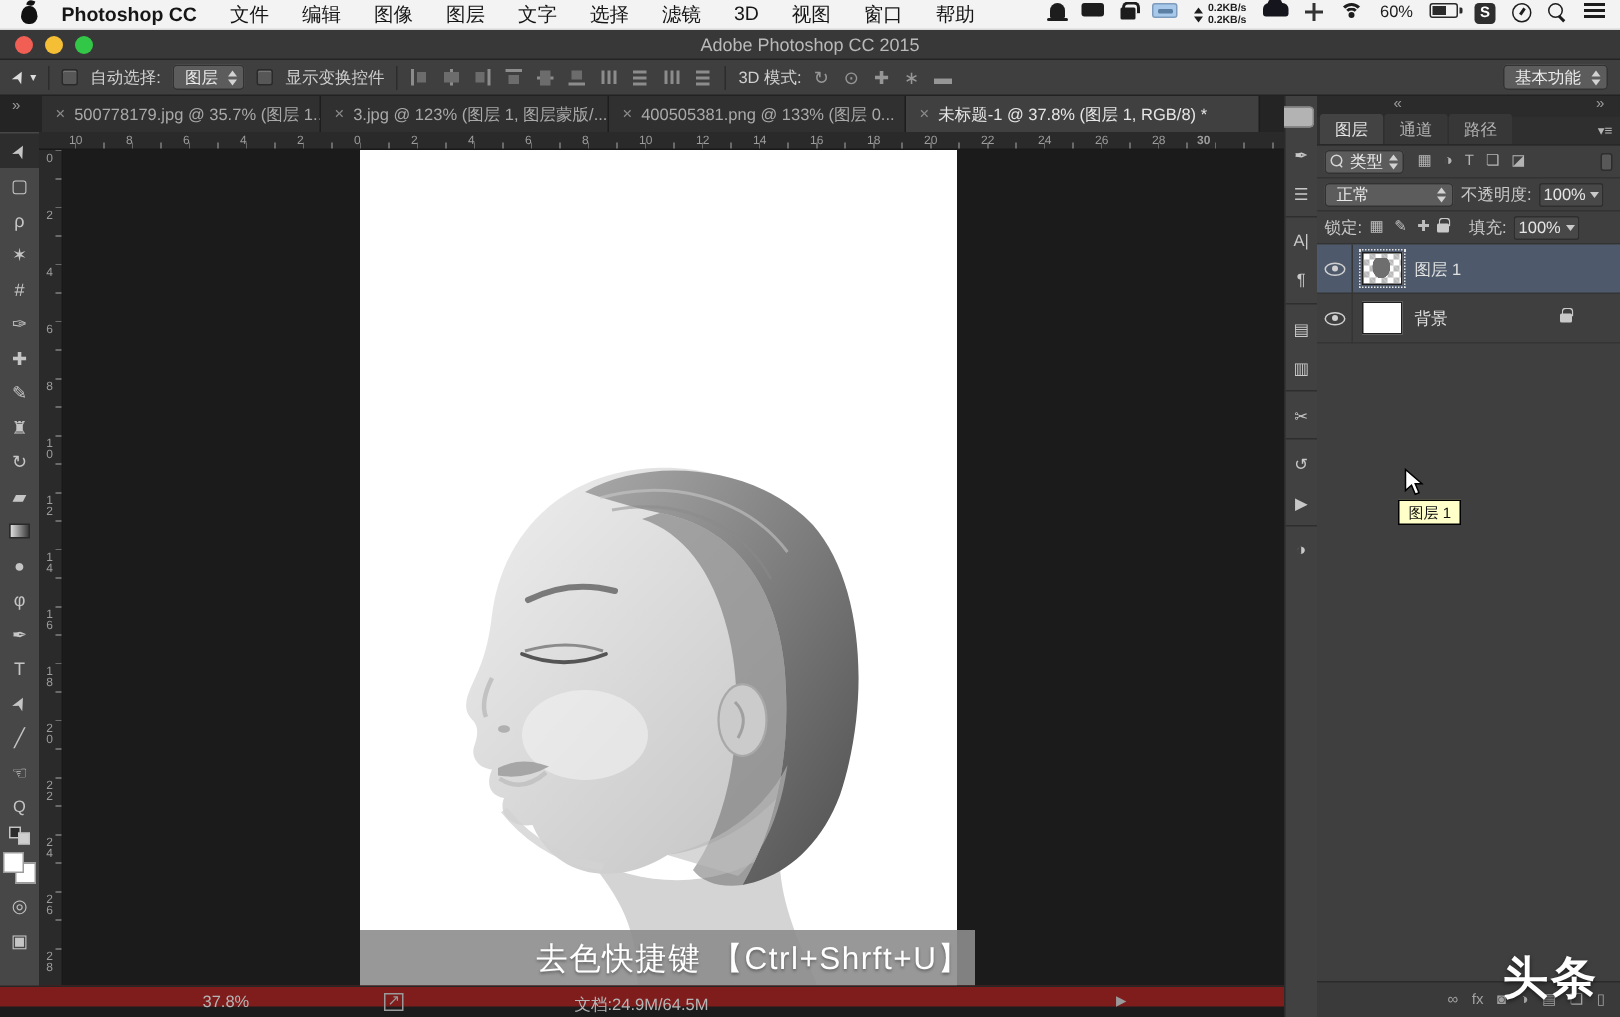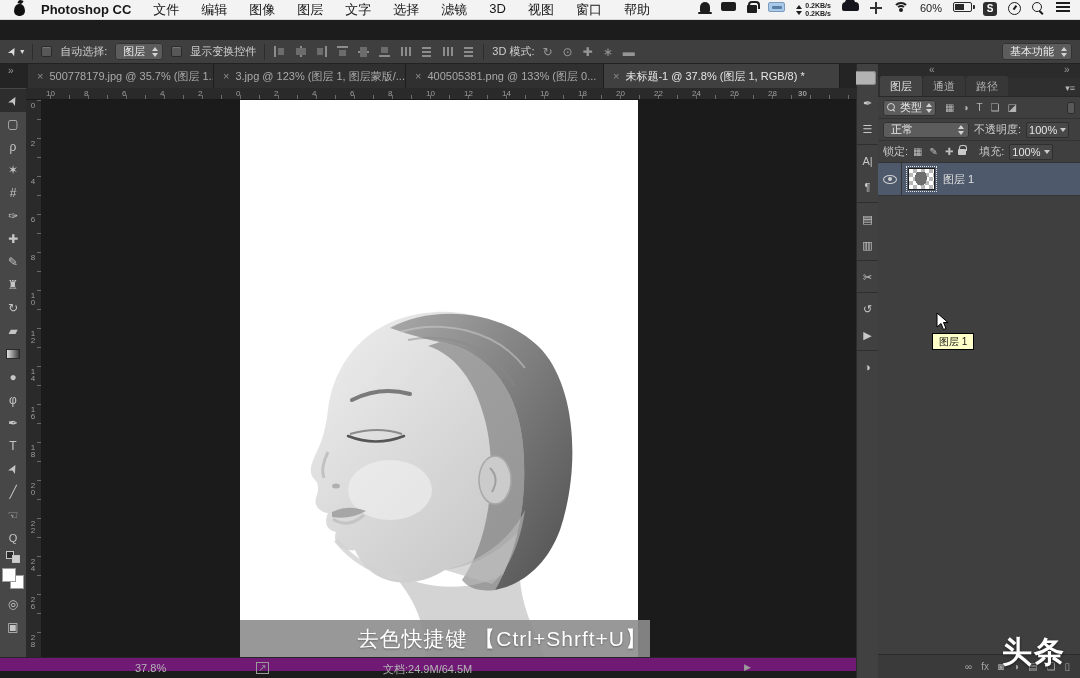--- a/index.html
+++ b/index.html
@@ -125,21 +125,21 @@
 
   
   .canvas-bg{position:absolute;left:43px;top:100px;width:813px;height:557px;background:#1b1b1b;z-index:1}
   .page{position:absolute;left:240px;top:100px;width:398px;height:557px;background:#fff;z-index:2}
   .page svg{display:block}
   .caption{position:absolute;left:240px;top:620px;width:410px;height:37px;background:rgba(141,141,141,.9);z-index:4;
     display:flex;align-items:center;justify-content:flex-end;padding-right:3px;color:#fff;font-size:21px;
     letter-spacing:1px;text-shadow:0 1px 2px rgba(0,0,0,.35);white-space:nowrap}
 
   
-  .statusbar{position:absolute;left:0;top:657px;width:856px;height:14px;background:#701a75;border-top:1px solid #262626;
+  .statusbar{position:absolute;left:0;top:657px;width:856px;height:14px;background:#7f1d1d;border-top:1px solid #262626;
     color:#b5b5b5;font-size:11px;z-index:6}
   .statusbar span{position:absolute;top:4px}
   .sb-zoom{left:135px}
   .sb-export{left:256px;font-size:10px;color:#9a9a9a;border:1px solid #9a9a9a;width:13px;height:12px;line-height:10px;text-align:center;top:4px}
   .sb-doc{left:383px}
   .sb-arrow{left:744px;font-size:9px;color:#9a9a9a}
 
   
   .dock{position:absolute;left:856px;top:64px;width:22px;height:614px;background:#414141;border-left:1px solid #2b2b2b;z-index:6}
   .dock-inner{margin-top:26px;display:flex;flex-direction:column;align-items:center}
@@ -242,20 +242,28 @@
         </span>
       <span class="batt-pct" data-name="battery-percent">60%</span>
       <span class="batt" data-name="battery-icon"></span>
       <span class="s-badge" data-name="sogou-input-icon">S</span>
       <span class="icon-circle" data-name="time-machine-icon"></span>
       <span class="icon-search" data-name="spotlight-search-icon"></span>
       <span class="icon-list" data-name="notification-center-icon"></span>
     </span>
   </div>
 
+  <div class="titlebar" data-name="window-title-bar">
+    <span class="lights" data-name="traffic-lights">
+      <span class="light l-red" data-name="close-window-button"></span>
+      <span class="light l-yellow" data-name="minimize-window-button"></span>
+      <span class="light l-green" data-name="zoom-window-button"></span>
+    </span>
+    <span data-name="window-title">Adobe Photoshop CC 2015</span>
+  </div>
 
   <div class="optionsbar" data-name="tool-options-bar">
     <span class="ob-toolicon" data-name="current-tool-icon">
         <span class="g">➤</span>
         <span style="font-size:8px">▾</span>
       </span>
     <span class="vr"></span>
     <span class="checkbox" data-name="auto-select-checkbox"></span>
     <span data-name="auto-select-label">自动选择:</span>
     <span class="ddl" data-name="auto-select-dropdown">
@@ -552,20 +560,28 @@
     </div>
     <div class="layers" id="layers-list" data-name="layers-list">
 
         <div class="lrow selected" data-name="layer-row">
           <span class="eyecell" data-name="visibility-toggle">
             <span class="eye" data-name="eye-icon"></span>
           </span>
           <span class="thumb face" data-name="layer-thumbnail"></span>
           <span class="lname" data-name="layer-name">图层 1</span>
         </div>
+        <div class="lrow" data-name="layer-row">
+          <span class="eyecell" data-name="visibility-toggle">
+            <span class="eye" data-name="eye-icon"></span>
+          </span>
+          <span class="thumb white" data-name="layer-thumbnail"></span>
+          <span class="lname" data-name="layer-name">背景</span>
+          <span class="padlock rowlock" data-name="layer-lock-icon"></span>
+        </div>
         <div class="tooltip" data-name="layer-tooltip">图层 1</div>
         <svg class="cursor" width="13" height="19" viewBox="0 0 13 19" data-name="mouse-cursor">
         <path d="M1 1 L1 15 L5 11.5 L7.5 17.5 L10 16.5 L7.5 10.5 L12 10.5 Z" fill="#ffffff" stroke="#000000" stroke-width="1"></path>
       </svg>
       </div>
     <div class="lp-bottom" id="lp-bottom" data-name="layers-panel-footer">
         <span class="lpb" data-name="link-layers-icon">∞</span>
         <span class="lpb" data-name="layer-effects-icon">fx</span>
         <span class="lpb" data-name="layer-mask-icon">◙</span>
         <span class="lpb" data-name="adjustment-layer-icon">◑</span>

